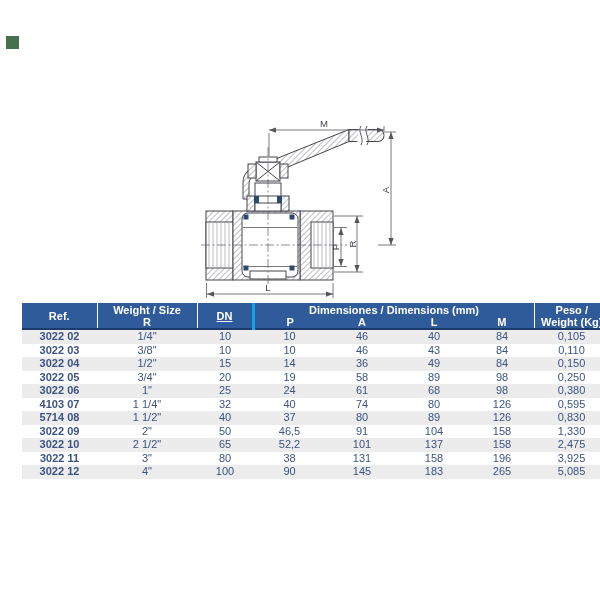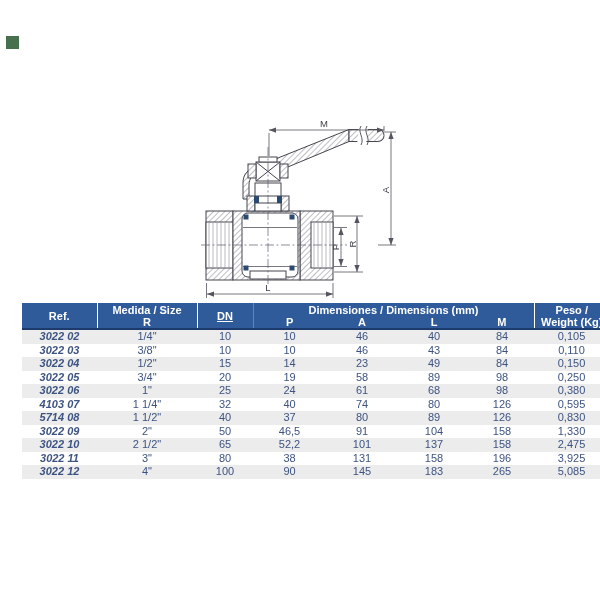--- a/index.html
+++ b/index.html
@@ -16,29 +16,29 @@
   table.dim-table{
     position:absolute;left:22px;top:303px;width:587px;
     border-collapse:collapse;table-layout:fixed;
   }
   table.dim-table th{
     background:#2f5b9a;color:#ffffff;font-size:11px;font-weight:bold;
     padding:0;line-height:12px;text-align:center;vertical-align:middle;
   }
   table.dim-table thead tr{height:13px;}
   th.sep-l{border-left:1px solid #ffffff;}
-  th.sep-r{border-right:1px solid #0ea5e9;text-decoration:underline;}
+  th.sep-r{border-right:3px solid #0ea5e9;text-decoration:underline;}
   th.hdr-bottom{border-bottom:2px solid #1d3a6d;}
   table.dim-table td{
     font-size:11px;color:#3d5381;text-align:center;vertical-align:middle;
     padding:0;height:13.5px;line-height:13px;white-space:nowrap;
   }
   table.dim-table tbody tr:nth-child(odd){background:#ececec;}
   table.dim-table tbody tr:nth-child(even){background:#ffffff;}
-  td.ref-cell{font-weight:bold;color:#24406b;font-style:italic;}
+  td.ref-cell{font-weight:bold;color:#24406b;}
 </style>
 </head>
 <body>
 
 <div class="corner-swatch" style="background: rgb(71, 112, 78);"></div>
 
 <div class="diagram-wrap">
   <svg width="205" height="190" viewBox="200 110 205 190" xmlns="http://www.w3.org/2000/svg">
     <defs>
       <pattern id="hatch" patternUnits="userSpaceOnUse" width="4" height="4" patternTransform="rotate(45)">
@@ -157,21 +157,21 @@
       <col style="width:56px">
     <col style="width:73px">
       <col style="width:72px">
       <col style="width:72px">
     <col style="width:64px">
       <col style="width:75px">
   </colgroup>
   <thead>
     <tr>
       <th rowspan="2" class="hdr-bottom">Ref.</th>
-      <th class="sep-l">Medida / Size</th>
+      <th class="sep-l">Weight / Size</th>
       <th rowspan="2" class="sep-l sep-r hdr-bottom">DN</th>
       <th colspan="4">Dimensiones / Dimensions (mm)</th>
       <th rowspan="2" class="sep-l hdr-bottom">
         <span>Peso /</span><br>
         <span>Weight (Kg)</span>
       </th>
     </tr>
     <tr>
       <th class="sep-l hdr-bottom">R</th>
       <th class="hdr-bottom">P</th>
@@ -201,21 +201,21 @@
     <td>43</td>
     <td>84</td>
     <td>0,110</td>
   </tr>
 
   <tr>
     <td class="ref-cell">3022 04</td>
     <td>1/2"</td>
     <td>15</td>
     <td>14</td>
-    <td>23</td>
+    <td>36</td>
     <td>49</td>
     <td>84</td>
     <td>0,150</td>
   </tr>
 
   <tr>
     <td class="ref-cell">3022 05</td>
     <td>3/4"</td>
     <td>20</td>
     <td>19</td>

